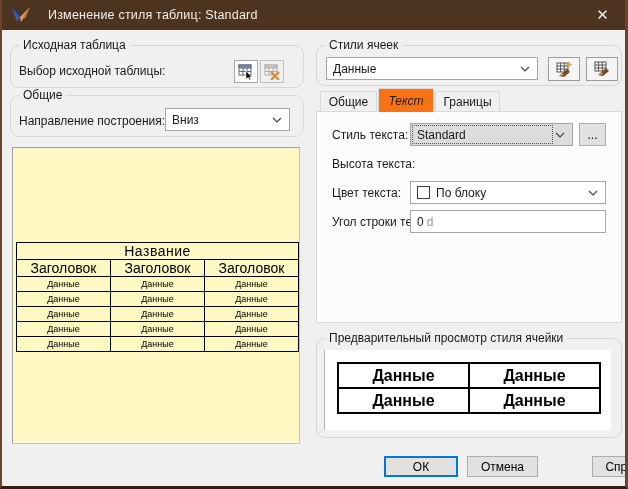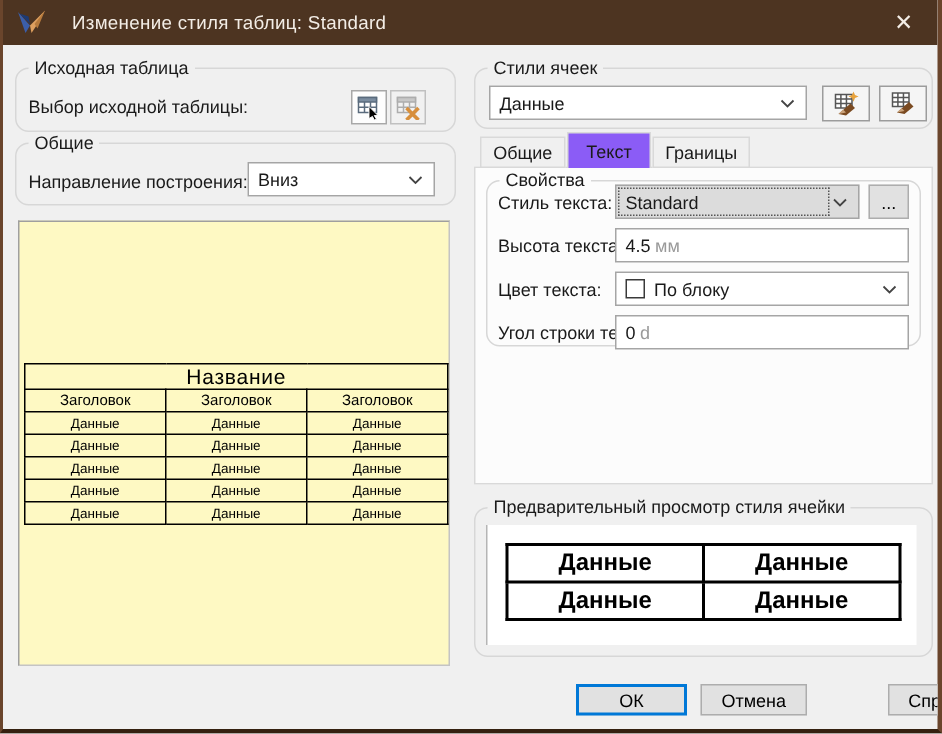--- a/index.html
+++ b/index.html
@@ -37,28 +37,28 @@
     display:flex;align-items:center;justify-content:center;padding:0;cursor:pointer;}
   .icon-btn.wide{width:32px;height:24px;background:#f5f5f5;border:1px solid #9c9c9c;}
   .icon-btn.disabled{background:#f1f1f1;border-color:#c0c0c0;cursor:default;}
   .push-btn{position:absolute;height:21px;background:#e1e1e1;border:1px solid #adadad;
     font-family:inherit;font-size:12px;display:flex;align-items:center;justify-content:center;cursor:pointer;padding:0;}
   .push-btn.default{border:2px solid #0078d7;}
   
   .tabpage{position:absolute;left:314px;top:111px;width:306px;height:212px;background:#fcfcfc;border:1px solid #d9d9d9;}
   .tab{position:absolute;top:91px;height:21px;background:#f0f0f0;border:1px solid #d9d9d9;
     display:flex;align-items:center;justify-content:center;z-index:1;cursor:pointer;}
-  .tab.active{top:88px;height:24px;background:#8b5cf6;border-bottom:none;z-index:3;}
+  .tab.active{top:88px;height:24px;background:#f97316;border-bottom:none;z-index:3;font-style:italic;}
   
   .preview-panel{position:absolute;left:10px;top:147px;width:288px;height:297px;background:#fef9c3;
     border:1px solid #9f9f9f;border-right-color:#c4c4c4;border-bottom-color:#c4c4c4;}
   .ltable{position:absolute;left:3px;top:94px;width:283px;border-collapse:collapse;table-layout:fixed;}
   .ltable td{border:1px solid #000;text-align:center;vertical-align:middle;padding:0;color:#000;}
   .ltable .trow td{height:16px;font-size:14px;font-weight:500;letter-spacing:.5px;}
-  .ltable .hrow td{height:15px;font-size:10px;}
+  .ltable .hrow td{height:15px;font-size:14px;}
   .ltable .drow td{height:15px;font-size:9px;}
   
   .cell-preview-box{position:absolute;left:322px;top:350px;width:287px;height:80px;background:#fff;
     border-left:1px solid #b5b5b5;}
   .ctable{position:absolute;left:12px;top:12px;width:264px;border-collapse:collapse;table-layout:fixed;}
   .ctable td{border:2px solid #000;height:25px;text-align:center;font-size:16px;font-weight:600;color:#000;padding:0;}
 </style>
 </head>
 <body>
 
@@ -188,38 +188,31 @@
   <div class="tab" style="left:318px;width:57px;">
     <span>Общие</span>
   </div>
   <div class="tab active" style="left:376px;width:56px;">
     <span>Текст</span>
   </div>
   <div class="tab" style="left:433px;width:65px;">
     <span>Границы</span>
   </div>
 
-  <div class="group on-white" style="left:322px;top:120px;width:290px;height:111px;">
-    <span class="glabel">Свойства</span>
-  </div>
 
   <span class="label" style="left:330px;top:128px;">Стиль текста:</span>
   <div class="combo gray" style="left:408px;top:123px;width:163px;height:23px;">
     <span class="focusbox">Standard</span>
     <svg class="chev" width="10" height="6" viewBox="0 0 10 6">
       <polyline points="1,1 5,5 9,1" fill="none" stroke="#444" stroke-width="1.2"></polyline>
     </svg>
   </div>
   <button class="push-btn" style="left:577px;top:123px;width:27px;height:23px;">...</button>
 
   <span class="label" style="left:330px;top:157px;">Высота текста:</span>
-  <div class="tbox" style="left:408px;top:152px;width:196px;height:23px;">
-    <span>4.5</span>
-    <span class="unit">мм</span>
-  </div>
 
   <span class="label" style="left:330px;top:186px;">Цвет текста:</span>
   <div class="combo" style="left:408px;top:181px;width:196px;height:23px;">
     <span class="swatch"></span>
     <span>По блоку</span>
     <svg class="chev" width="10" height="6" viewBox="0 0 10 6">
       <polyline points="1,1 5,5 9,1" fill="none" stroke="#444" stroke-width="1.2"></polyline>
     </svg>
   </div>
 

